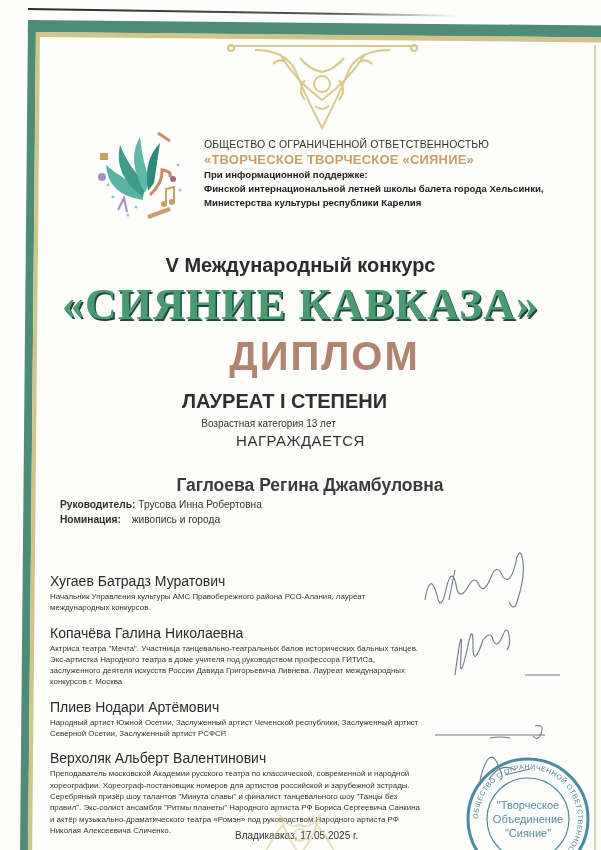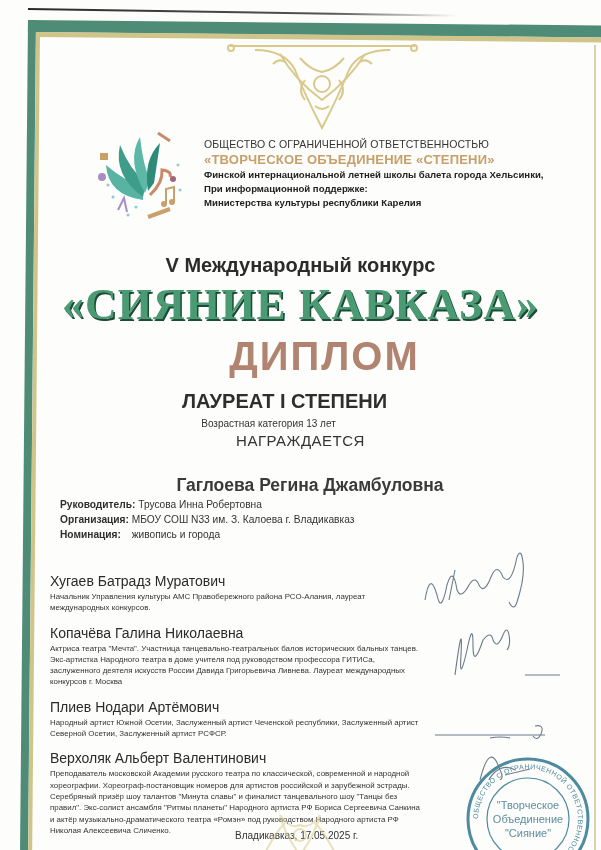--- a/index.html
+++ b/index.html
@@ -140,42 +140,38 @@
         <circle cx="90" cy="40" r="1.5"></circle>
       <circle cx="20" cy="60" r="1.5"></circle>
         <circle cx="48" cy="82" r="1.5"></circle>
         <circle cx="92" cy="65" r="1.5"></circle>
     </g>
   </g>
 </svg>
 
 <div class="org-block">
   <div class="org-line1">ОБЩЕСТВО С ОГРАНИЧЕННОЙ ОТВЕТСТВЕННОСТЬЮ</div>
-  <div class="org-line2">«ТВОРЧЕСКОЕ ОБЪЕДИНЕНИЕ «СТЕПЕНИ»</div>
+  <div class="org-line2">«ТВОРЧЕСКОЕ ТВОРЧЕСКОЕ «СИЯНИЕ»</div>
+  <div class="org-support">При информационной поддержке:</div>
   <div class="org-support">Финской интернациональной летней школы балета города Хельсинки,</div>
-  <div class="org-support">При информационной поддержке:</div>
   <div class="org-support">Министерства культуры республики Карелия</div>
 </div>
 
 <div class="contest">V Международный конкурс</div>
 <div class="contest-title">«СИЯНИЕ КАВКАЗА»</div>
 <div class="diploma">ДИПЛОМ</div>
 <div class="laureate">ЛАУРЕАТ I СТЕПЕНИ</div>
 <div class="age">Возрастная категория 13 лет</div>
 <div class="awarded">НАГРАЖДАЕТСЯ</div>
 <div class="recipient">Гаглоева Регина Джамбуловна</div>
 
 <div class="details">
   <div>
     <span class="lbl">Руководитель:</span>
     <span>Трусова Инна Робертовна</span>
-  </div>
-  <div>
-    <span class="lbl">Организация:</span>
-    <span>МБОУ СОШ  N33 им. З. Калоева г. Владикавказ</span>
   </div>
   <div>
     <span class="lbl">Номинация:</span>
     <span style="margin-left:8px">живопись и города</span>
   </div>
 </div>
 
 <div class="jury">
   <div class="jury-item">
     <div class="jury-name">Хугаев Батрадз Муратович</div>

